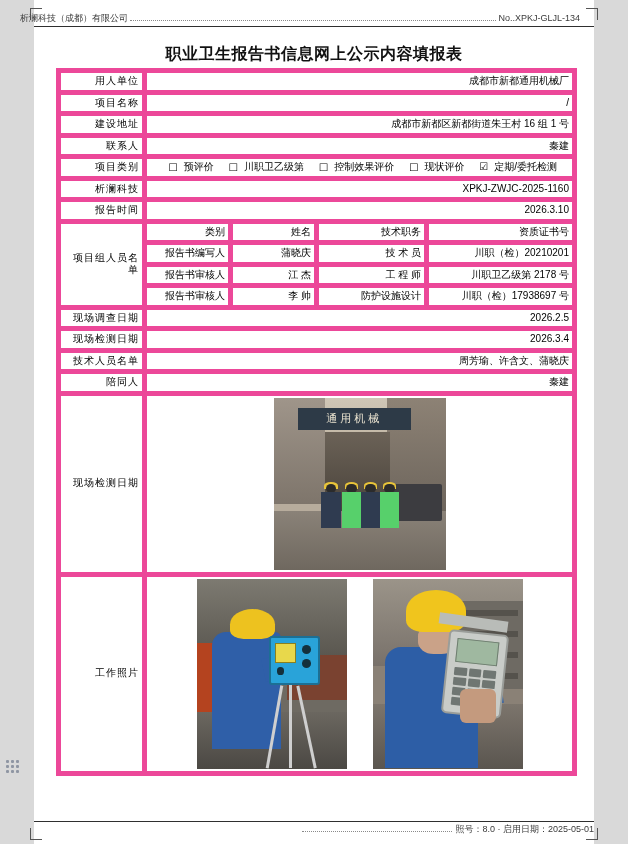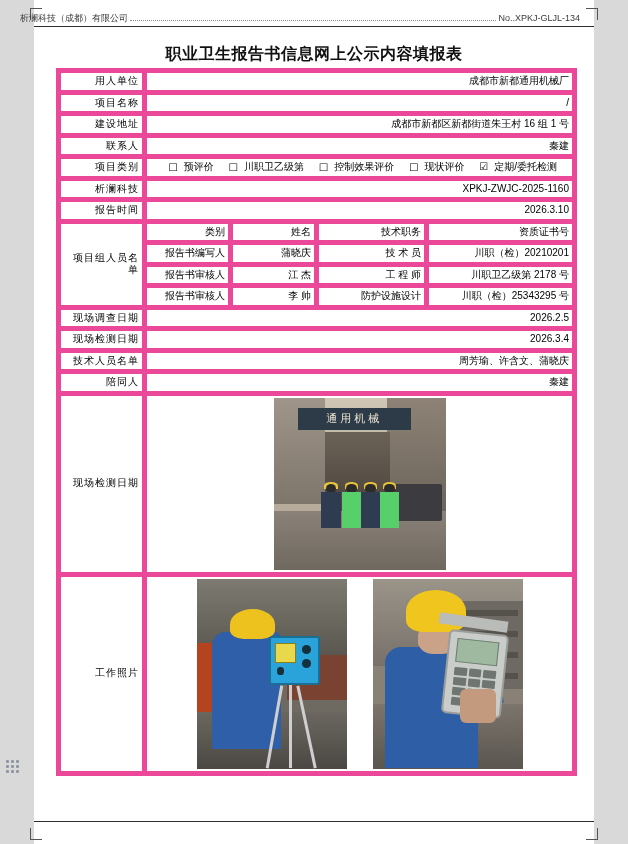--- a/index.html
+++ b/index.html
@@ -295,21 +295,21 @@
       <tr>
         <td>报告书审核人</td>
         <td>江 杰</td>
         <td>工 程 师</td>
         <td>川职卫乙级第 2178 号</td>
       </tr>
       <tr>
         <td>报告书审核人</td>
         <td>李 帅</td>
         <td>防护设施设计</td>
-        <td>川职（检）25343295 号</td>
+        <td>川职（检）17938697 号</td>
       </tr>
 
       <tr>
         <td class="label">现场调查日期</td>
         <td class="val" colspan="4">2026.2.5</td>
       </tr>
       <tr>
         <td class="label">现场检测日期</td>
         <td class="val" colspan="4">2026.3.4</td>
       </tr>
@@ -419,20 +419,24 @@
               <div class="w2-hand"></div>
             </div>
 
           </div>
         </td>
       </tr>
     </tbody>
   </table>
 
   <div class="footer-rule"></div>
+  <div class="footer">
+    <span class="dots"></span>
+    <span>照号：8.0 · 启用日期：2025-05-01</span>
+  </div>
 
   <div class="app-dots">
     <i></i>
       <i></i>
       <i></i>
     <i></i>
       <i></i>
       <i></i>
     <i></i>
       <i></i>

